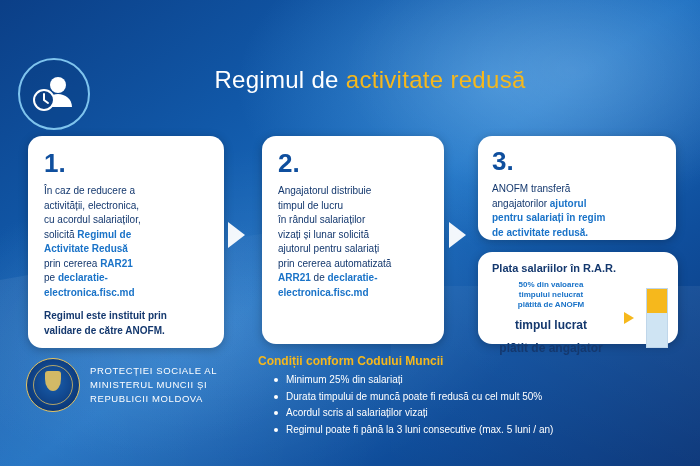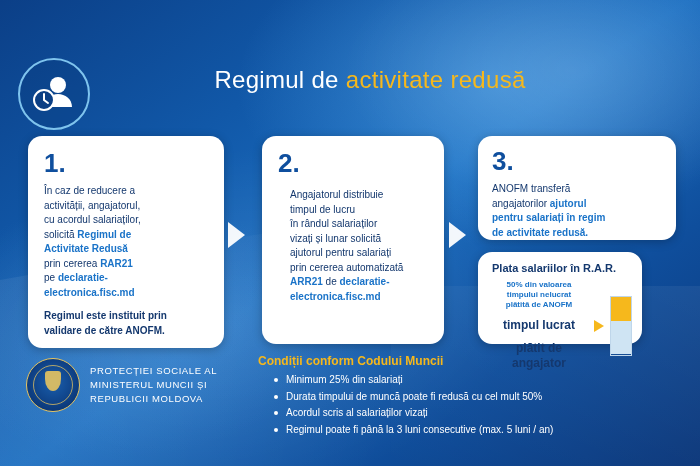--- a/index.html
+++ b/index.html
@@ -127,26 +127,26 @@
     width: 182px; height: 208px;
     padding: 14px 14px 10px 16px;
   }
   #card3 {
     left: 478px; top: 136px;
     width: 198px; height: 104px;
     padding: 12px 12px 8px 14px;
   }
   #card4 {
     left: 478px; top: 252px;
-    width: 164px; height: 92px;
+    width: 200px; height: 92px;
     padding: 10px 10px 8px 12px;
   }
 
   #card1 .para { margin: 0 0 9px 0; }
-  #card2 .para { margin: 12px; }
+  #card2 .para { margin: 0; }
   #card3 .para { margin: 0; }
 
   
   .arrow {
     position: absolute;
     width: 0; height: 0;
     border-top: 13px solid transparent;
     border-bottom: 13px solid transparent;
     border-left: 17px solid #ffffff;
     opacity: 0.95;
@@ -157,21 +157,21 @@
   
   .chart-title {
     color: #14386e;
     font-size: 11px;
     font-weight: bold;
     margin: 0 0 6px 2px;
   }
   .chart-row {
     display: flex;
     align-items: center;
-    gap: 6px;
+    gap: 12px;
   }
   .chart-labels {
     flex: 1;
     text-align: center;
   }
   .chart-labels .lbl {
     color: #1a73c8;
     font-size: 8px;
     font-weight: bold;
     line-height: 1.25;
@@ -297,21 +297,21 @@
 
   <div class="title">
     <span>Regimul de </span><span class="accent">activitate redusă</span>
   </div>
 
   <div class="card" id="card1">
     <div class="num">1.</div>
     <div class="body">
       <p class="para">
         <span>În caz de reducere a</span><br>
-        <span>activității, angajatorul,</span><br>
+        <span>activității, electronica,</span><br>
         <span>cu acordul salariaților,</span><br>
         <span>solicită </span><span class="blue">Regimul de</span><br>
         <span class="blue">Activitate Redusă</span><br>
         <span>prin cererea </span><span class="blue">RAR21</span><br>
         <span>pe </span><span class="blue">declaratie-</span><br>
         <span class="blue">electronica.fisc.md</span>
       </p>
       <p class="para bold" style="margin-bottom:0">
         <span>Regimul este instituit prin</span><br>
         <span>validare de către ANOFM.</span>

